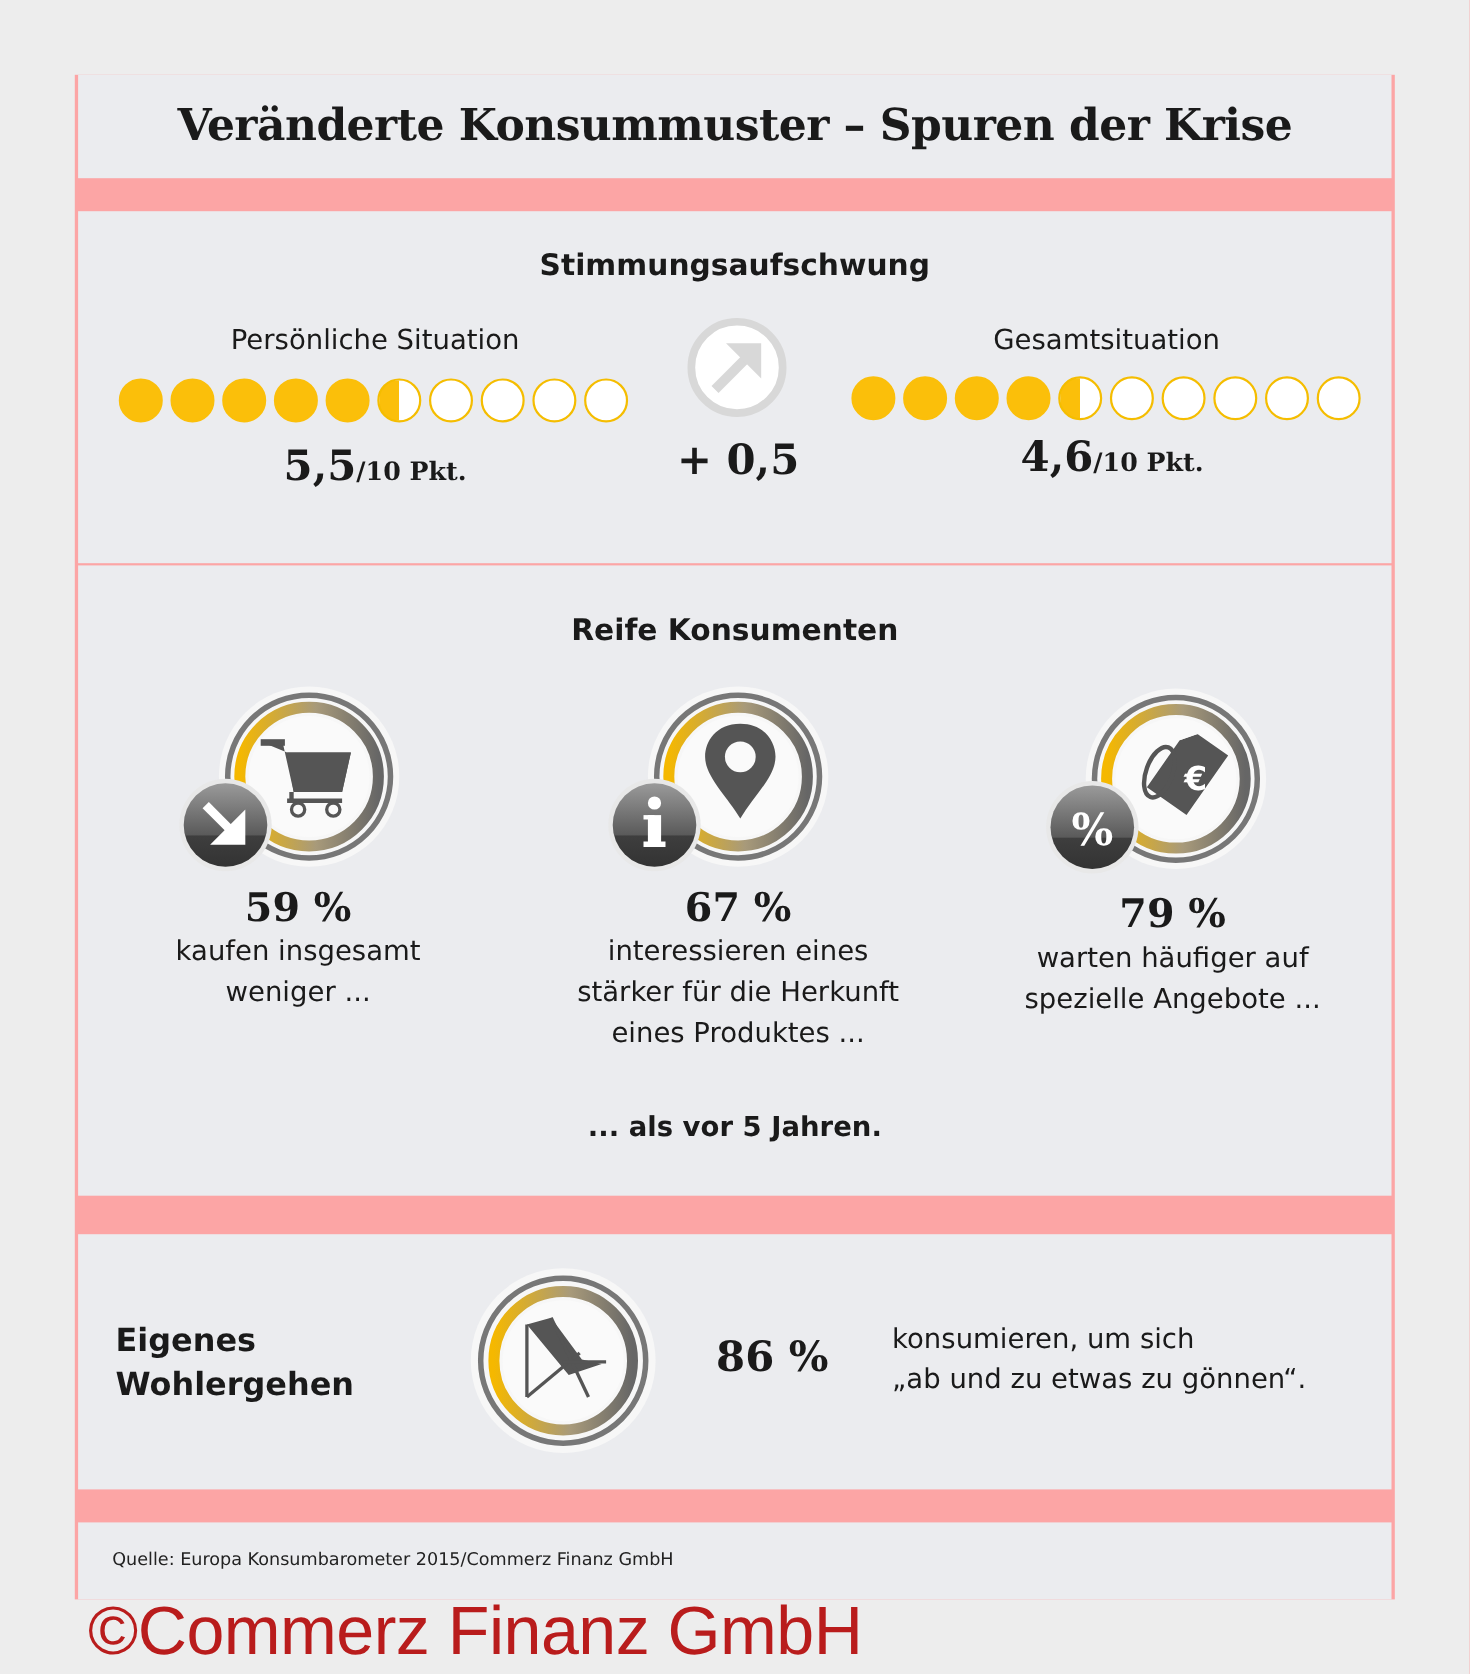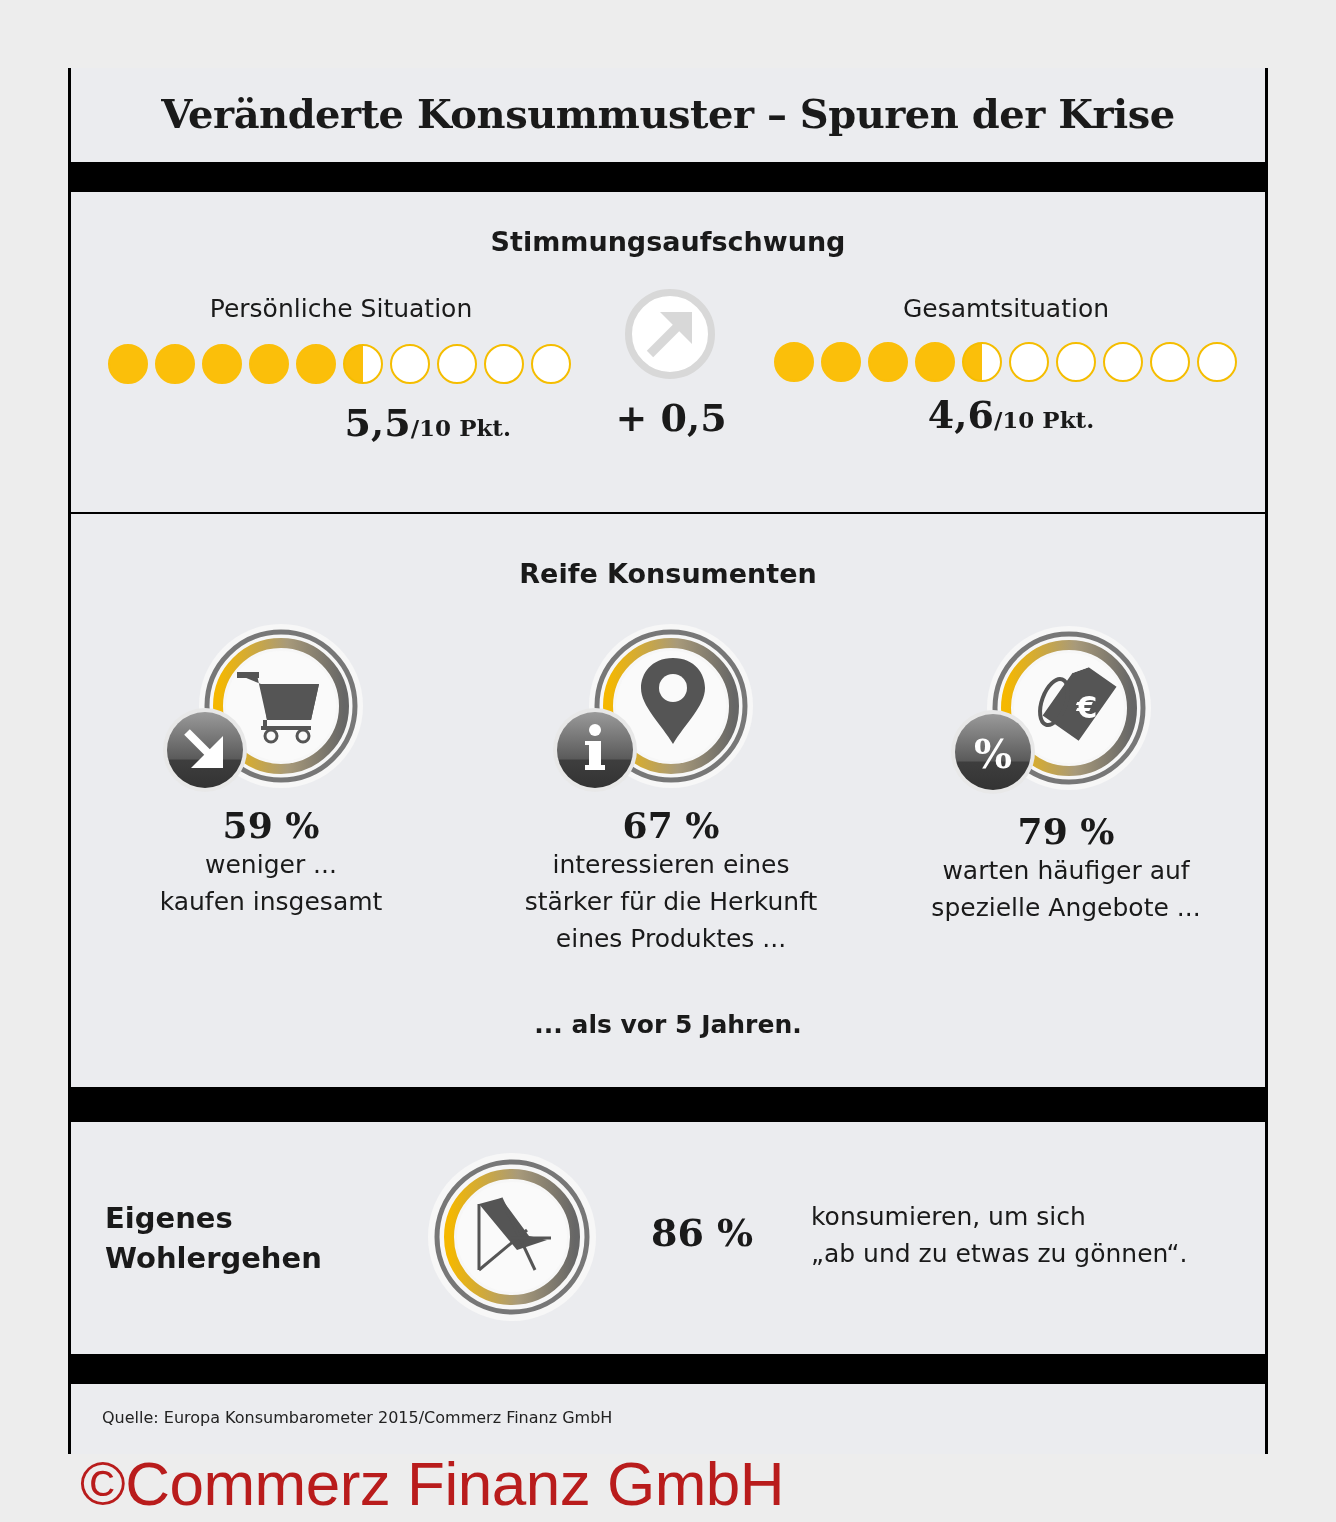--- a/index.html
+++ b/index.html
@@ -1,17 +1,17 @@
 <!DOCTYPE html>
 <html><head>
 <meta charset="utf-8">
 <style>
   * { box-sizing: border-box; margin: 0; padding: 0; }
   body { width: 1336px; height: 1522px; background: #ededed; position: relative; overflow: hidden; font-family: "DejaVu Sans", sans-serif; color: #1a1a1a; }
-  .card { position: absolute; left: 68px; top: 68px; width: 1200px; height: 1386px; background: #000000; }
+  .card { position: absolute; left: 68px; top: 68px; width: 1200px; height: 1386px; background: #fca5a5; }
   .panel { position: absolute; left: 3px; width: 1194px; background: #ebecef; }
   .title-panel { top: 0; height: 94px; }
   .p1 { top: 124px; height: 320px; }
   .p2 { top: 446px; height: 573px; }
   .p3 { top: 1054px; height: 232px; }
   .p4 { top: 1316px; height: 70px; }
   .main-title { position: absolute; left: 0; right: 0; top: 22px; text-align: center; font-family: "DejaVu Serif", serif; font-weight: bold; font-size: 40px; letter-spacing: -0.5px; }
   .sec-title { position: absolute; left: 0; right: 0; text-align: center; font-weight: bold; font-size: 27px; }
   .sublabel { position: absolute; text-align: center; font-size: 25px; }
   .dots { position: absolute; display: flex; gap: 7px; }
@@ -68,21 +68,21 @@
       <span class="dot full"></span>
       <span class="dot full"></span>
       <span class="dot full"></span>
       <span class="dot full"></span>
       <span class="dot half"></span>
       <span class="dot"></span>
       <span class="dot"></span>
       <span class="dot"></span>
       <span class="dot"></span>
     </div>
-    <div class="score" style="left:100px;width:340px;top:208px;text-align:right;">
+    <div class="score" style="left:100px;width:340px;top:208px;">
       <span class="big">5,5</span><span class="small">/10 Pkt.</span>
     </div>
 
     <div class="delta-icon">
       <svg width="76" height="76" viewBox="0 0 76 76" style="position:absolute;left:0;top:0;">
         <line x1="18" y1="58" x2="50" y2="26" stroke="#d8d8d8" stroke-width="9"></line>
         <polygon points="28,16 60,16 60,48" fill="#d8d8d8"></polygon>
       </svg>
     </div>
     <div class="delta">+ 0,5</div>
@@ -122,22 +122,22 @@
         <circle cx="110" cy="116" r="6" fill="none" stroke="#555" stroke-width="3"></circle>
         <circle cx="142" cy="116" r="6" fill="none" stroke="#555" stroke-width="3"></circle>
         <circle cx="44" cy="130" r="42" fill="#e8e8e8"></circle>
         <circle cx="44" cy="130" r="38" fill="url(#badgeGrad)"></circle>
         <line x1="26" y1="112" x2="54" y2="140" stroke="#fff" stroke-width="8"></line>
         <polygon points="62,116 62,148 30,148" fill="#fff"></polygon>
       </svg>
     </div>
     <div class="stat" style="left:40px;width:320px;top:290px;">
       <div class="pct">59 %</div>
+      <div class="desc">kaufen insgesamt</div>
       <div class="desc">weniger ...</div>
-      <div class="desc">kaufen insgesamt</div>
     </div>
 
     <div class="icon-wrap" style="left:480px;top:106px;">
       <svg width="210" height="180" viewBox="0 0 210 180">
         <circle cx="120" cy="86" r="82" fill="#f7f7f7"></circle>
         <circle cx="120" cy="86" r="74" fill="none" stroke="#777" stroke-width="5"></circle>
         <circle cx="120" cy="86" r="63" fill="none" stroke="url(#ringGrad)" stroke-width="10"></circle>
         <circle cx="120" cy="86" r="55" fill="#fafafa"></circle>
         <path d="M 122 38 C 100 38 90 54 90 68 C 90 86 110 104 122 124 C 134 104 154 86 154 68 C 154 54 144 38 122 38 Z" fill="#555"></path>
         <circle cx="122" cy="68" r="14" fill="#fafafa"></circle>

